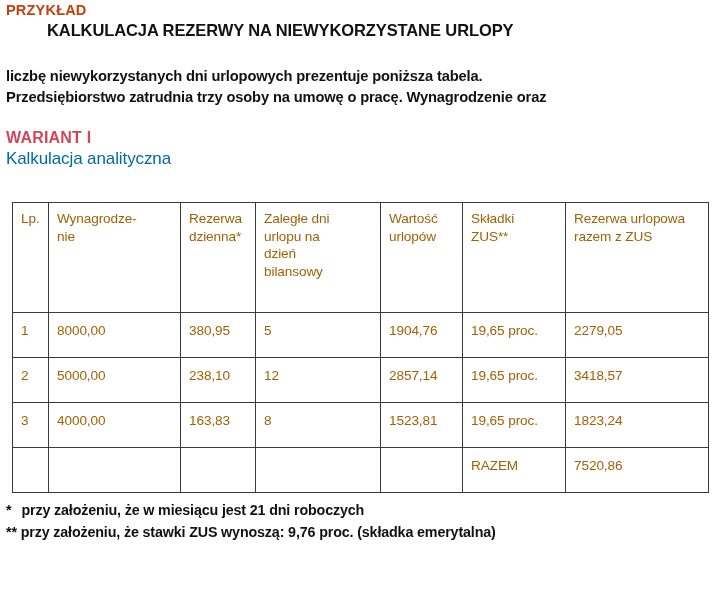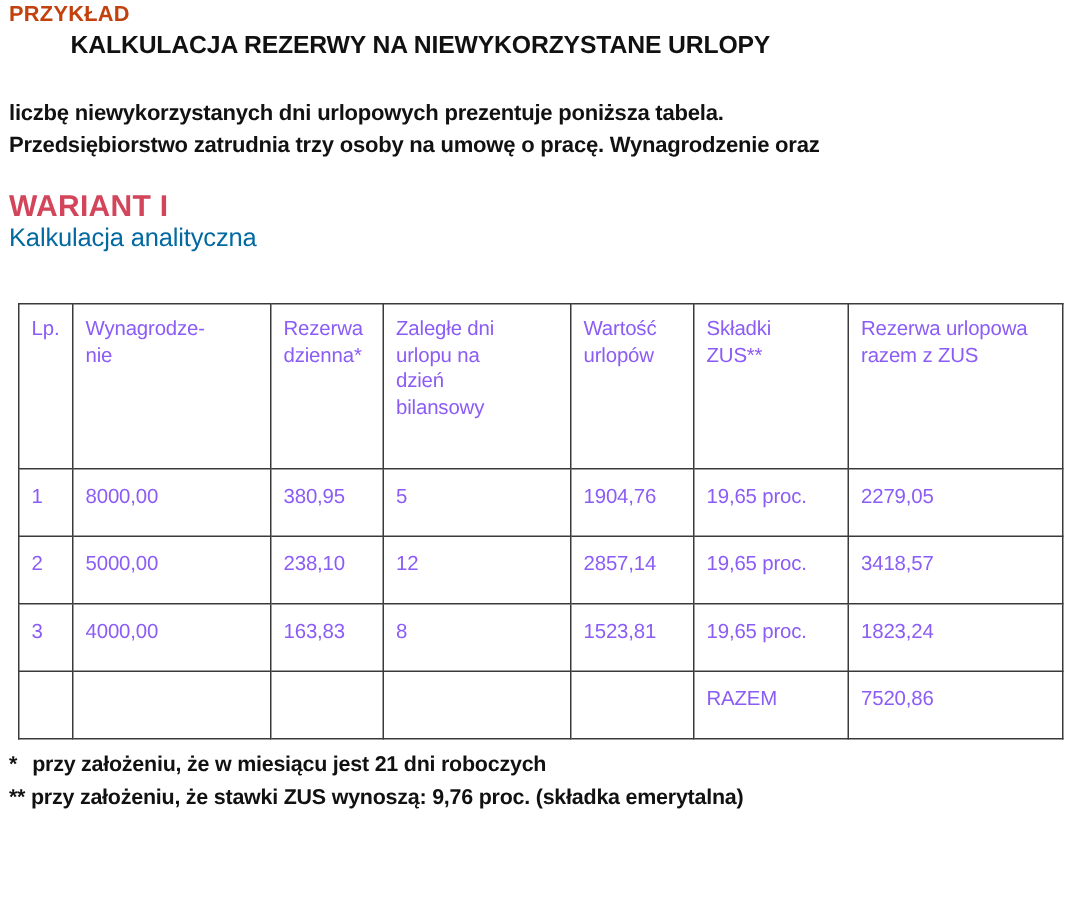--- a/index.html
+++ b/index.html
@@ -59,21 +59,21 @@
     line-height: 21px;
     color: #111111;
     letter-spacing: -0.15px;
   }
   .intro-line { display: block; white-space: nowrap; }
 
   .variant-kicker {
     position: absolute;
     left: 6px;
     top: 130px;
-    font-size: 20px;
+    font-size: 16px;
     font-weight: bold;
     color: #d2455b;
     letter-spacing: 0.2px;
     line-height: 16px;
     white-space: nowrap;
   }
   .variant-sub {
     position: absolute;
     left: 6px;
     top: 150px;
@@ -100,21 +100,21 @@
   }
   table.calc th,
   table.calc td {
     border: 1px solid #3a3a3a;
     padding: 7px 0 6px 8px;
     vertical-align: top;
     text-align: left;
     font-size: 13.6px;
     line-height: 17.5px;
     font-weight: normal;
-    color: #8b5cf6;
+    color: #a16207;
     letter-spacing: -0.1px;
     background: #ffffff;
   }
   table.calc thead th {
     height: 96px;
     font-weight: normal;
   }
   table.calc tbody td {
     height: 26px;
     padding-top: 9px;

